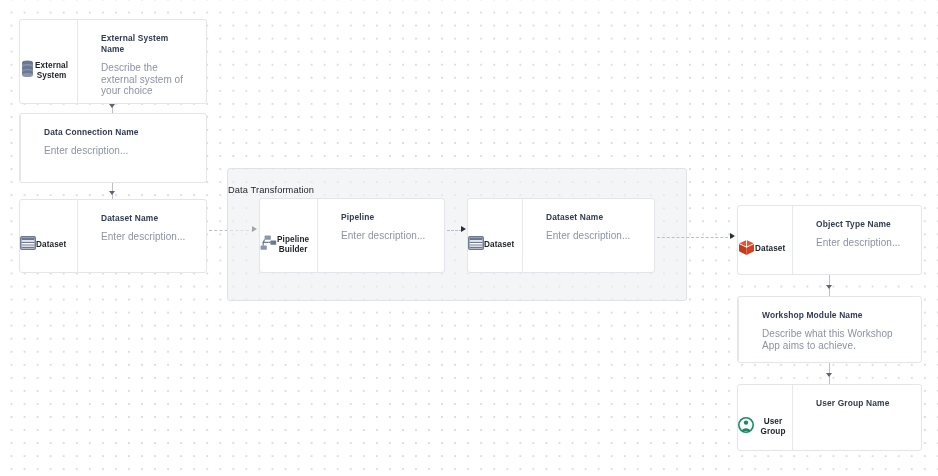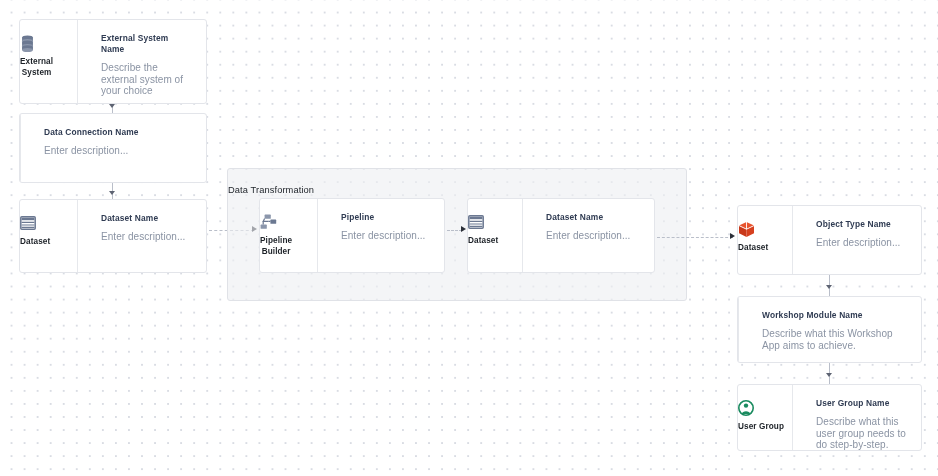--- a/index.html
+++ b/index.html
@@ -24,22 +24,22 @@
     background: #ffffff;
     border: 1px solid #e3e5ea;
     border-radius: 3px;
     display: flex;
     overflow: hidden;
   }
   .card-icon-col {
     width: 57px;
     flex: 0 0 57px;
     display: flex;
-    flex-direction: column;
-    align-items: flex-start;
+    flex-direction: row;
+    align-items: center;
     justify-content: flex-start;
     padding-top: 14px;
   }
   .card-icon-col.narrow { width: 54px; flex-basis: 54px; }
   .glyph { height: 18px; display: flex; align-items: center; justify-content: center; }
   .icon-label {
     margin-top: 5px;
     font-size: 8.2px;
     font-weight: bold;
     color: #1c2127;
@@ -302,18 +302,17 @@
           <circle cx="8" cy="5.6" r="2.2" fill="#1a8b5f"></circle>
           <path d="M3.9 14 C3.9 10.2 12.1 10.2 12.1 14 Z" fill="#1a8b5f"></path>
         </svg>
       </span>
       <div class="icon-label">
         <div>User Group</div>
       </div>
     </div>
     <div class="card-body">
       <div class="card-title">User Group Name</div>
-      <div class="card-desc">Describe what this user group needs to do step-by-step.</div>
 
     </div>
   </div>
 
 </div>
 
 </body></html>

